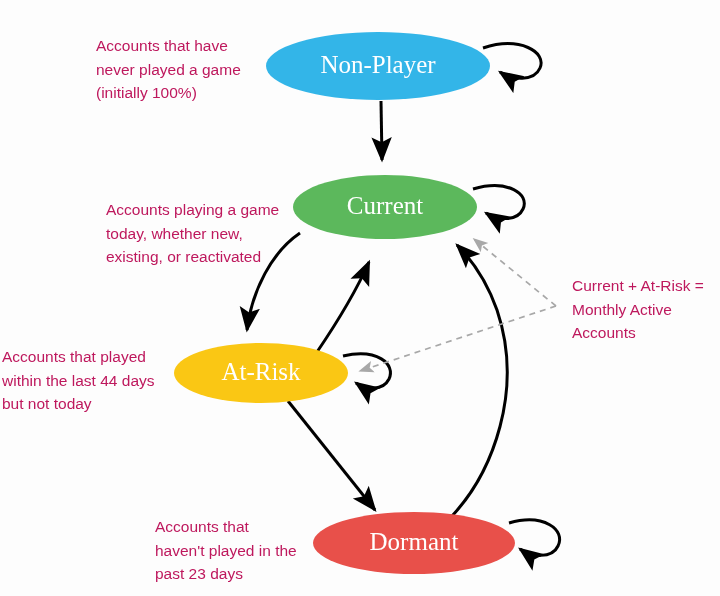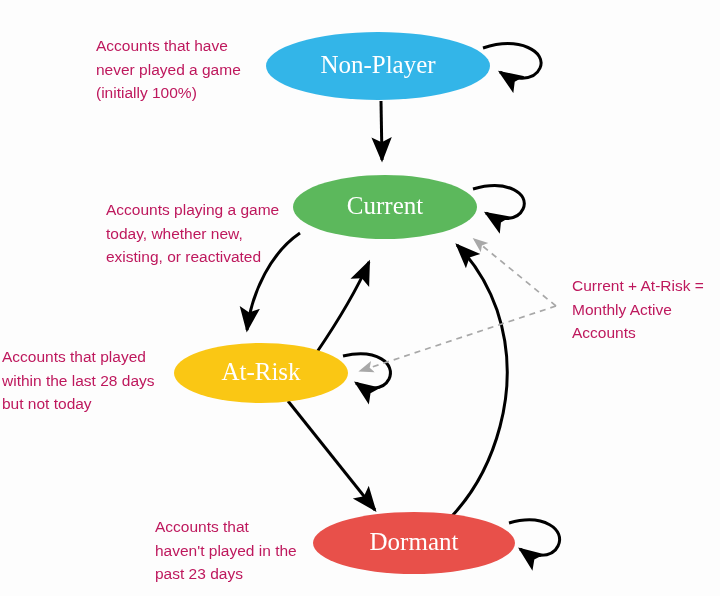--- a/index.html
+++ b/index.html
@@ -132,21 +132,21 @@
 
   <div class="annotation" style="left:96px; top:34px; width:200px;">Accounts that have
 never played a game
 (initially 100%)</div>
 
   <div class="annotation" style="left:106px; top:174px; width:200px;margin-top:24px;">Accounts playing a game
 today, whether new,
 existing, or reactivated</div>
 
   <div class="annotation" style="left:2px; top:345px; width:190px;">Accounts that played
-within the last 28 days
+within the last 44 days
 but not today</div>
 
   <div class="annotation" style="left:155px; top:515px; width:195px;">Accounts that
 haven't played in the
 past 23 days</div>
 
   <div class="annotation" style="left:572px; top:274px; width:152px;">Current + At-Risk =
 Monthly Active
 Accounts</div>
 

